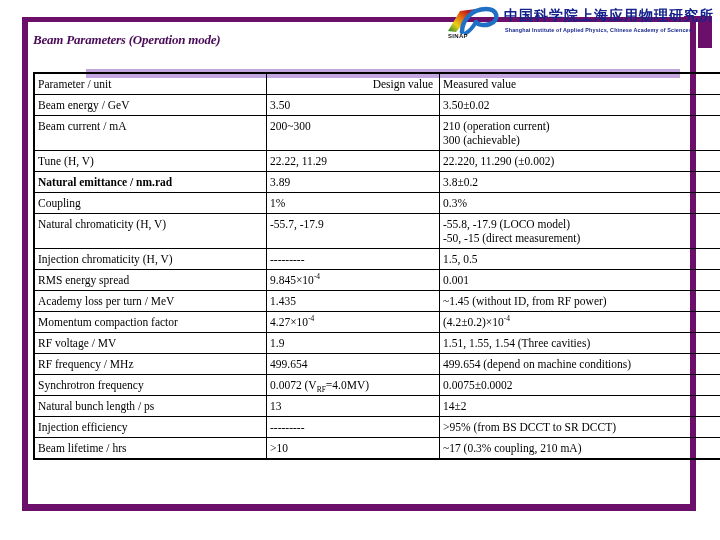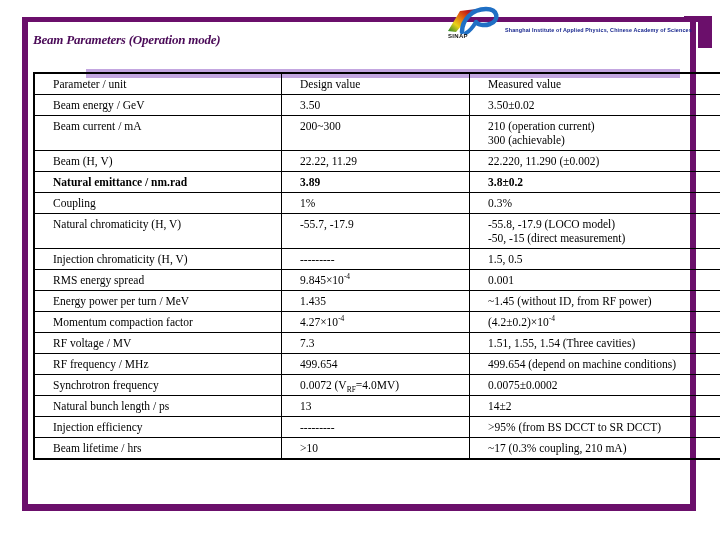--- a/index.html
+++ b/index.html
@@ -129,34 +129,34 @@
     left: 33px;
     top: 72px;
     width: 658px;
     border-collapse: collapse;
     table-layout: fixed;
     background: transparent;
     border: 2px solid #000000;
   }
   #param-table td {
     border: 1px solid #000000;
-    padding: 3px 6px 3px 18px;
+    padding: 3px 6px 3px 3px;
     font-family: "Liberation Serif", "DejaVu Serif", serif;
     font-size: 11.5px;
     line-height: 14px;
     color: #000000;
     vertical-align: top;
     background: transparent;
   }
   .col-param { width: 222px; }
-  .col-design { width: 163px; }
+  .col-design { width: 163px; text-align: right; }
   .col-measured { width: 273px; }
 
   .cell-measured { color: #A32020; }
-  .bold-row td { font-weight: bold; }
+  .bold-row td { font-weight: normal; }
 
   sup { font-size: 7.5px; vertical-align: super; line-height: 0; }
   sub { font-size: 7.5px; vertical-align: sub; line-height: 0; margin-top: 12px; }
 
   .line2 { display: block; }
 
   
   #bottom-mask {
     position: absolute;
     left: 0px;
@@ -186,20 +186,21 @@
           <stop offset="80%" stop-color="#c01818"></stop>
           <stop offset="100%" stop-color="#1b4fa0"></stop>
         </linearGradient>
       </defs>
       <path d="M2 25 L14 5 L30 3 L22 12 L10 26 Z" fill="url(#rbow)"></path>
       <path d="M16 26 C16 14, 26 3, 40 3 C52 3, 54 14, 44 18 C38 20, 32 19, 30 16" fill="none" stroke="#1f6fc4" stroke-width="4.5" stroke-linecap="round"></path>
       <path d="M30 16 C27 21, 24 25, 20 27" fill="none" stroke="#1f6fc4" stroke-width="4" stroke-linecap="round"></path>
     </svg>
   </div>
   <div id="logo-sinap-text">SINAP</div>
+  <div id="logo-cn">中国科学院上海应用物理研究所</div>
   <div id="logo-en">Shanghai Institute of Applied Physics, Chinese Academy of Sciences</div>
 </div>
 
 <div id="header-band"></div>
 
 <table id="param-table">
   <tbody>
     <tr>
       <td class="col-param">Parameter / unit</td>
       <td class="col-design">Design value</td>
@@ -215,21 +216,21 @@
     <tr>
       <td>Beam current / mA</td>
       <td>200~300</td>
       <td class="cell-measured">
         <span class="line2">210 (operation current)</span>
         <span class="line2">300 (achievable)</span>
       </td>
     </tr>
 
     <tr>
-      <td>Beam (H, V)</td>
+      <td>Tune (H, V)</td>
       <td>22.22, 11.29</td>
       <td class="cell-measured">22.220, 11.290 (±0.002)</td>
     </tr>
 
     <tr class="bold-row">
       <td style="font-weight:bold">Natural emittance / nm.rad</td>
       <td>3.89</td>
       <td class="cell-measured">3.8±0.2</td>
     </tr>
 
@@ -254,34 +255,34 @@
       <td class="cell-measured">1.5, 0.5</td>
     </tr>
 
     <tr>
       <td>RMS energy spread</td>
       <td><span>9.845×10</span><sup>-4</sup></td>
       <td class="cell-measured">0.001</td>
     </tr>
 
     <tr>
-      <td>Energy power per turn / MeV</td>
+      <td>Academy loss per turn / MeV</td>
       <td>1.435</td>
       <td class="cell-measured">~1.45 (without ID, from RF power)</td>
     </tr>
 
     <tr>
       <td>Momentum compaction factor</td>
       <td><span>4.27×10</span><sup>-4</sup></td>
       <td class="cell-measured"><span>(4.2±0.2)×10</span><sup>-4</sup></td>
     </tr>
 
     <tr>
       <td>RF voltage / MV</td>
-      <td>7.3</td>
+      <td>1.9</td>
       <td class="cell-measured">1.51, 1.55, 1.54 (Three cavities)</td>
     </tr>
 
     <tr>
       <td>RF frequency / MHz</td>
       <td>499.654</td>
       <td class="cell-measured">499.654 (depend on machine conditions)</td>
     </tr>
 
     <tr>

